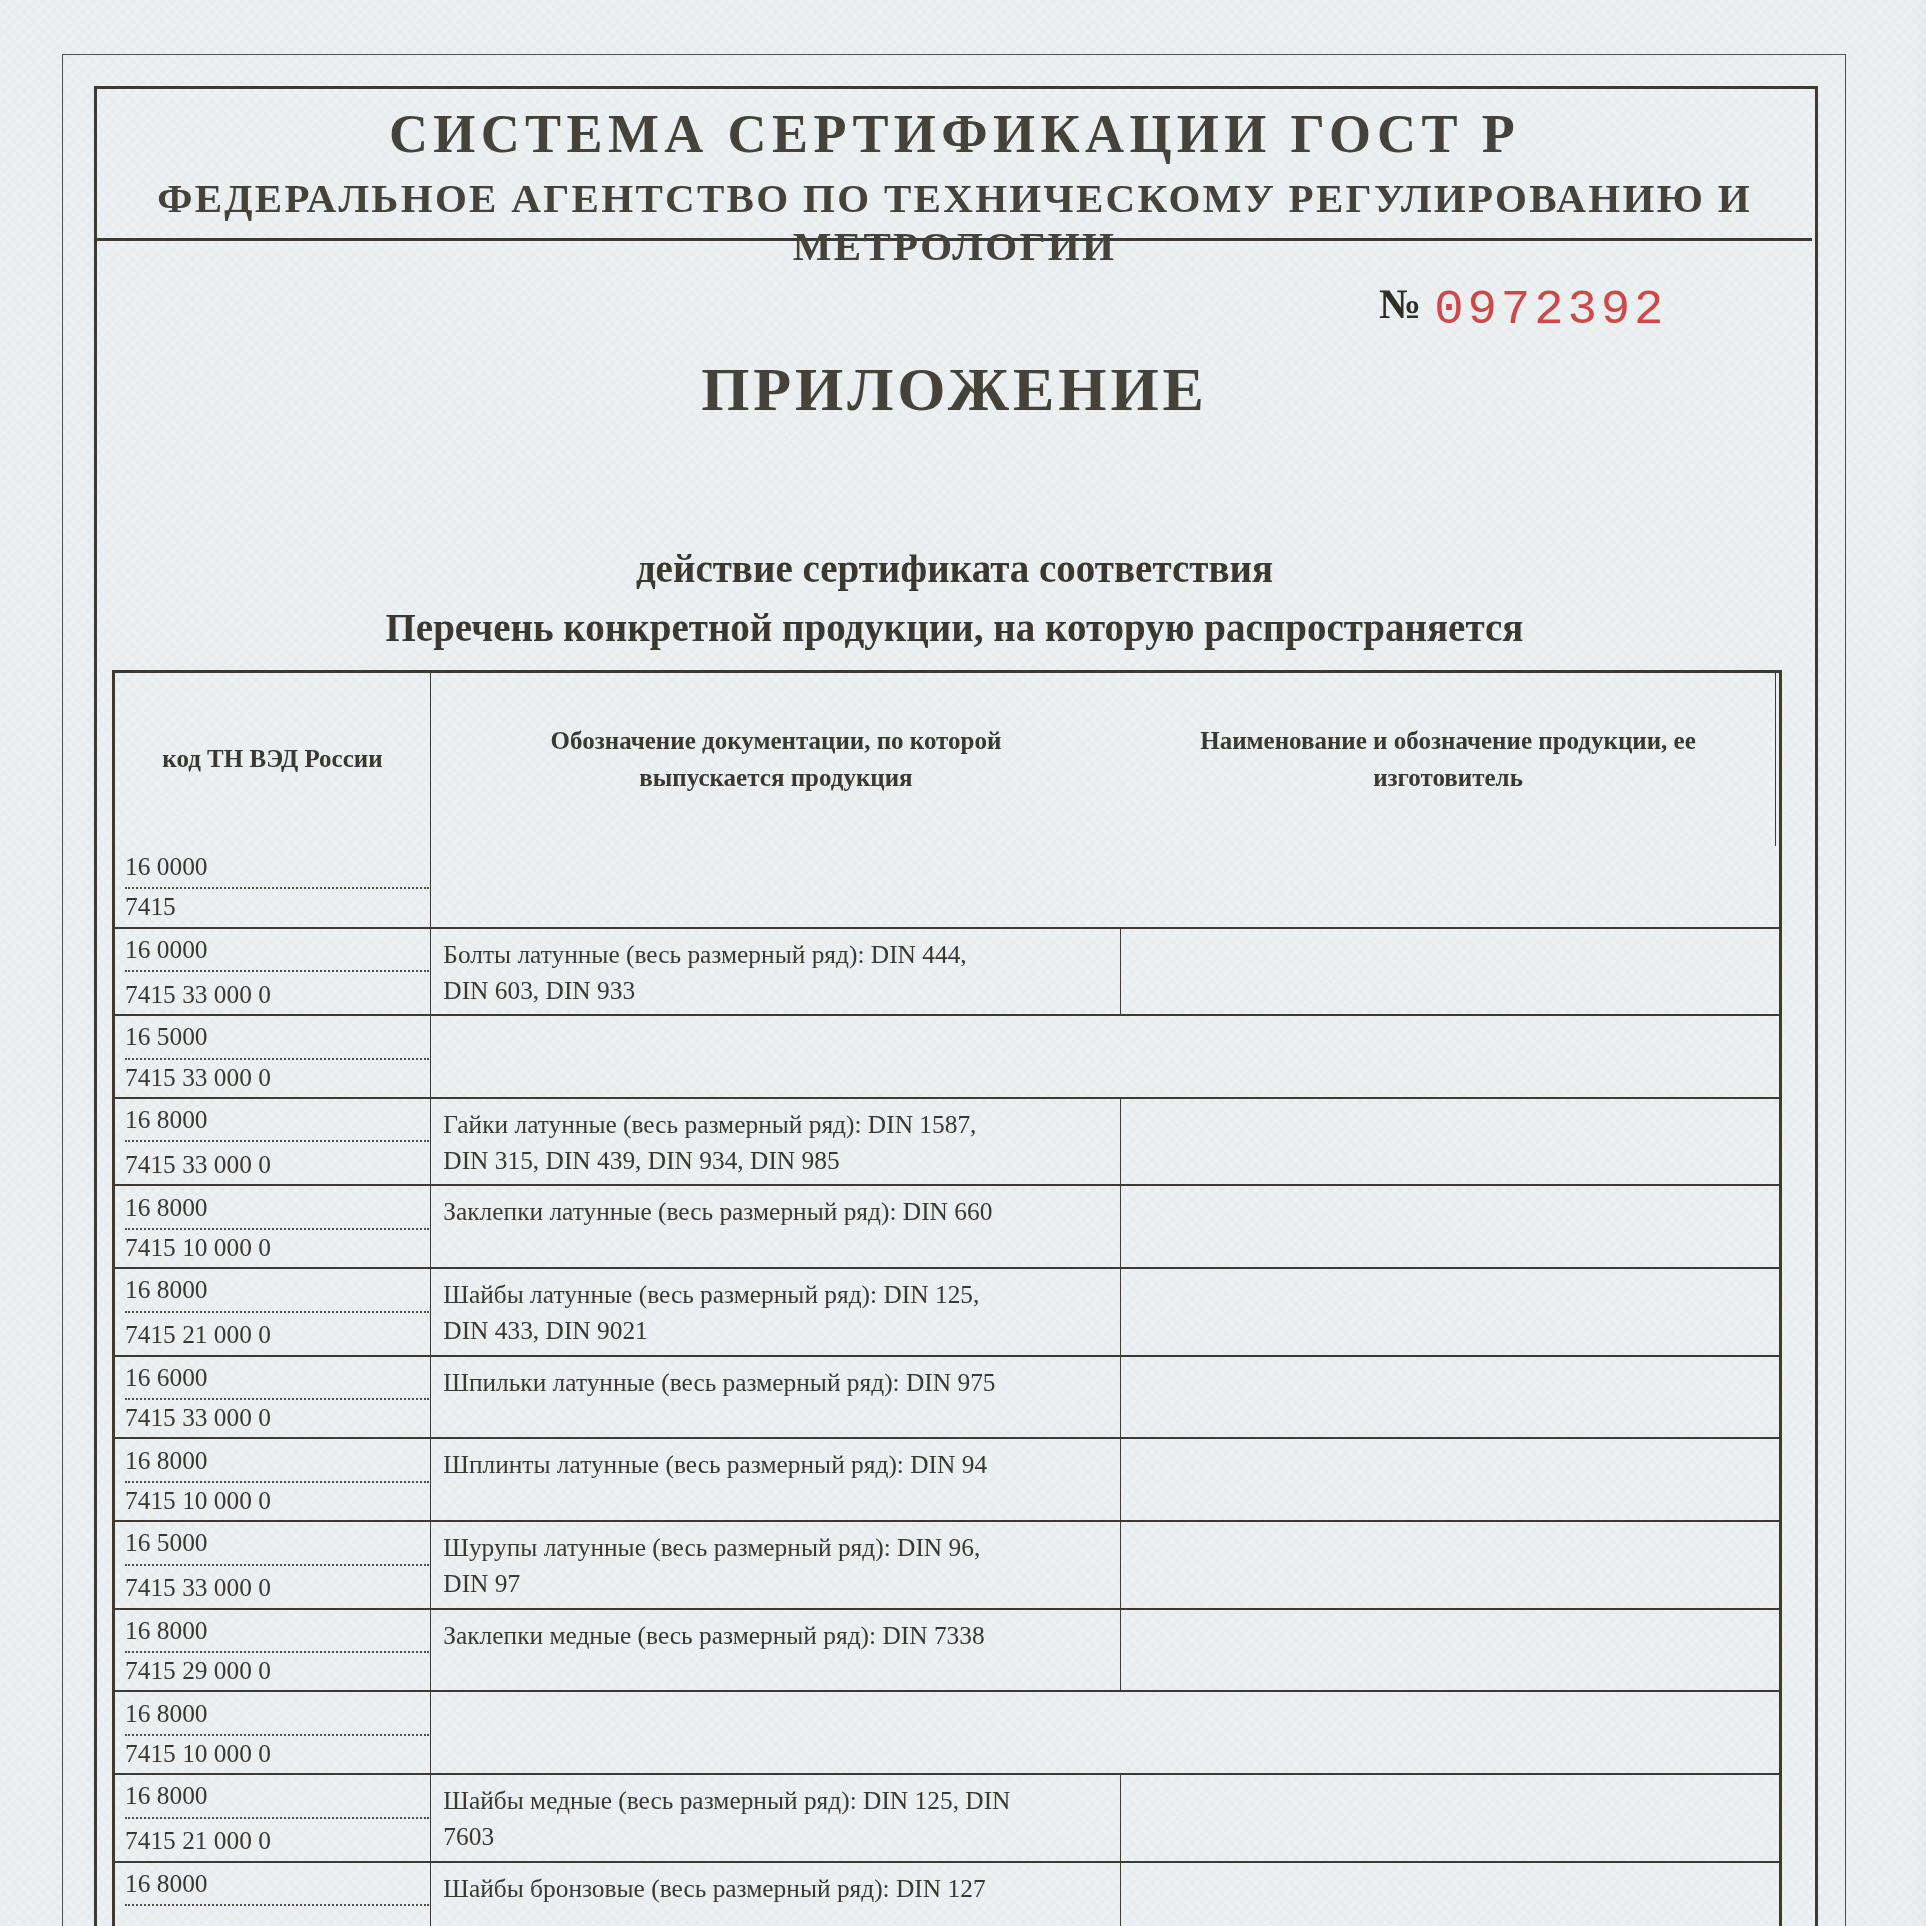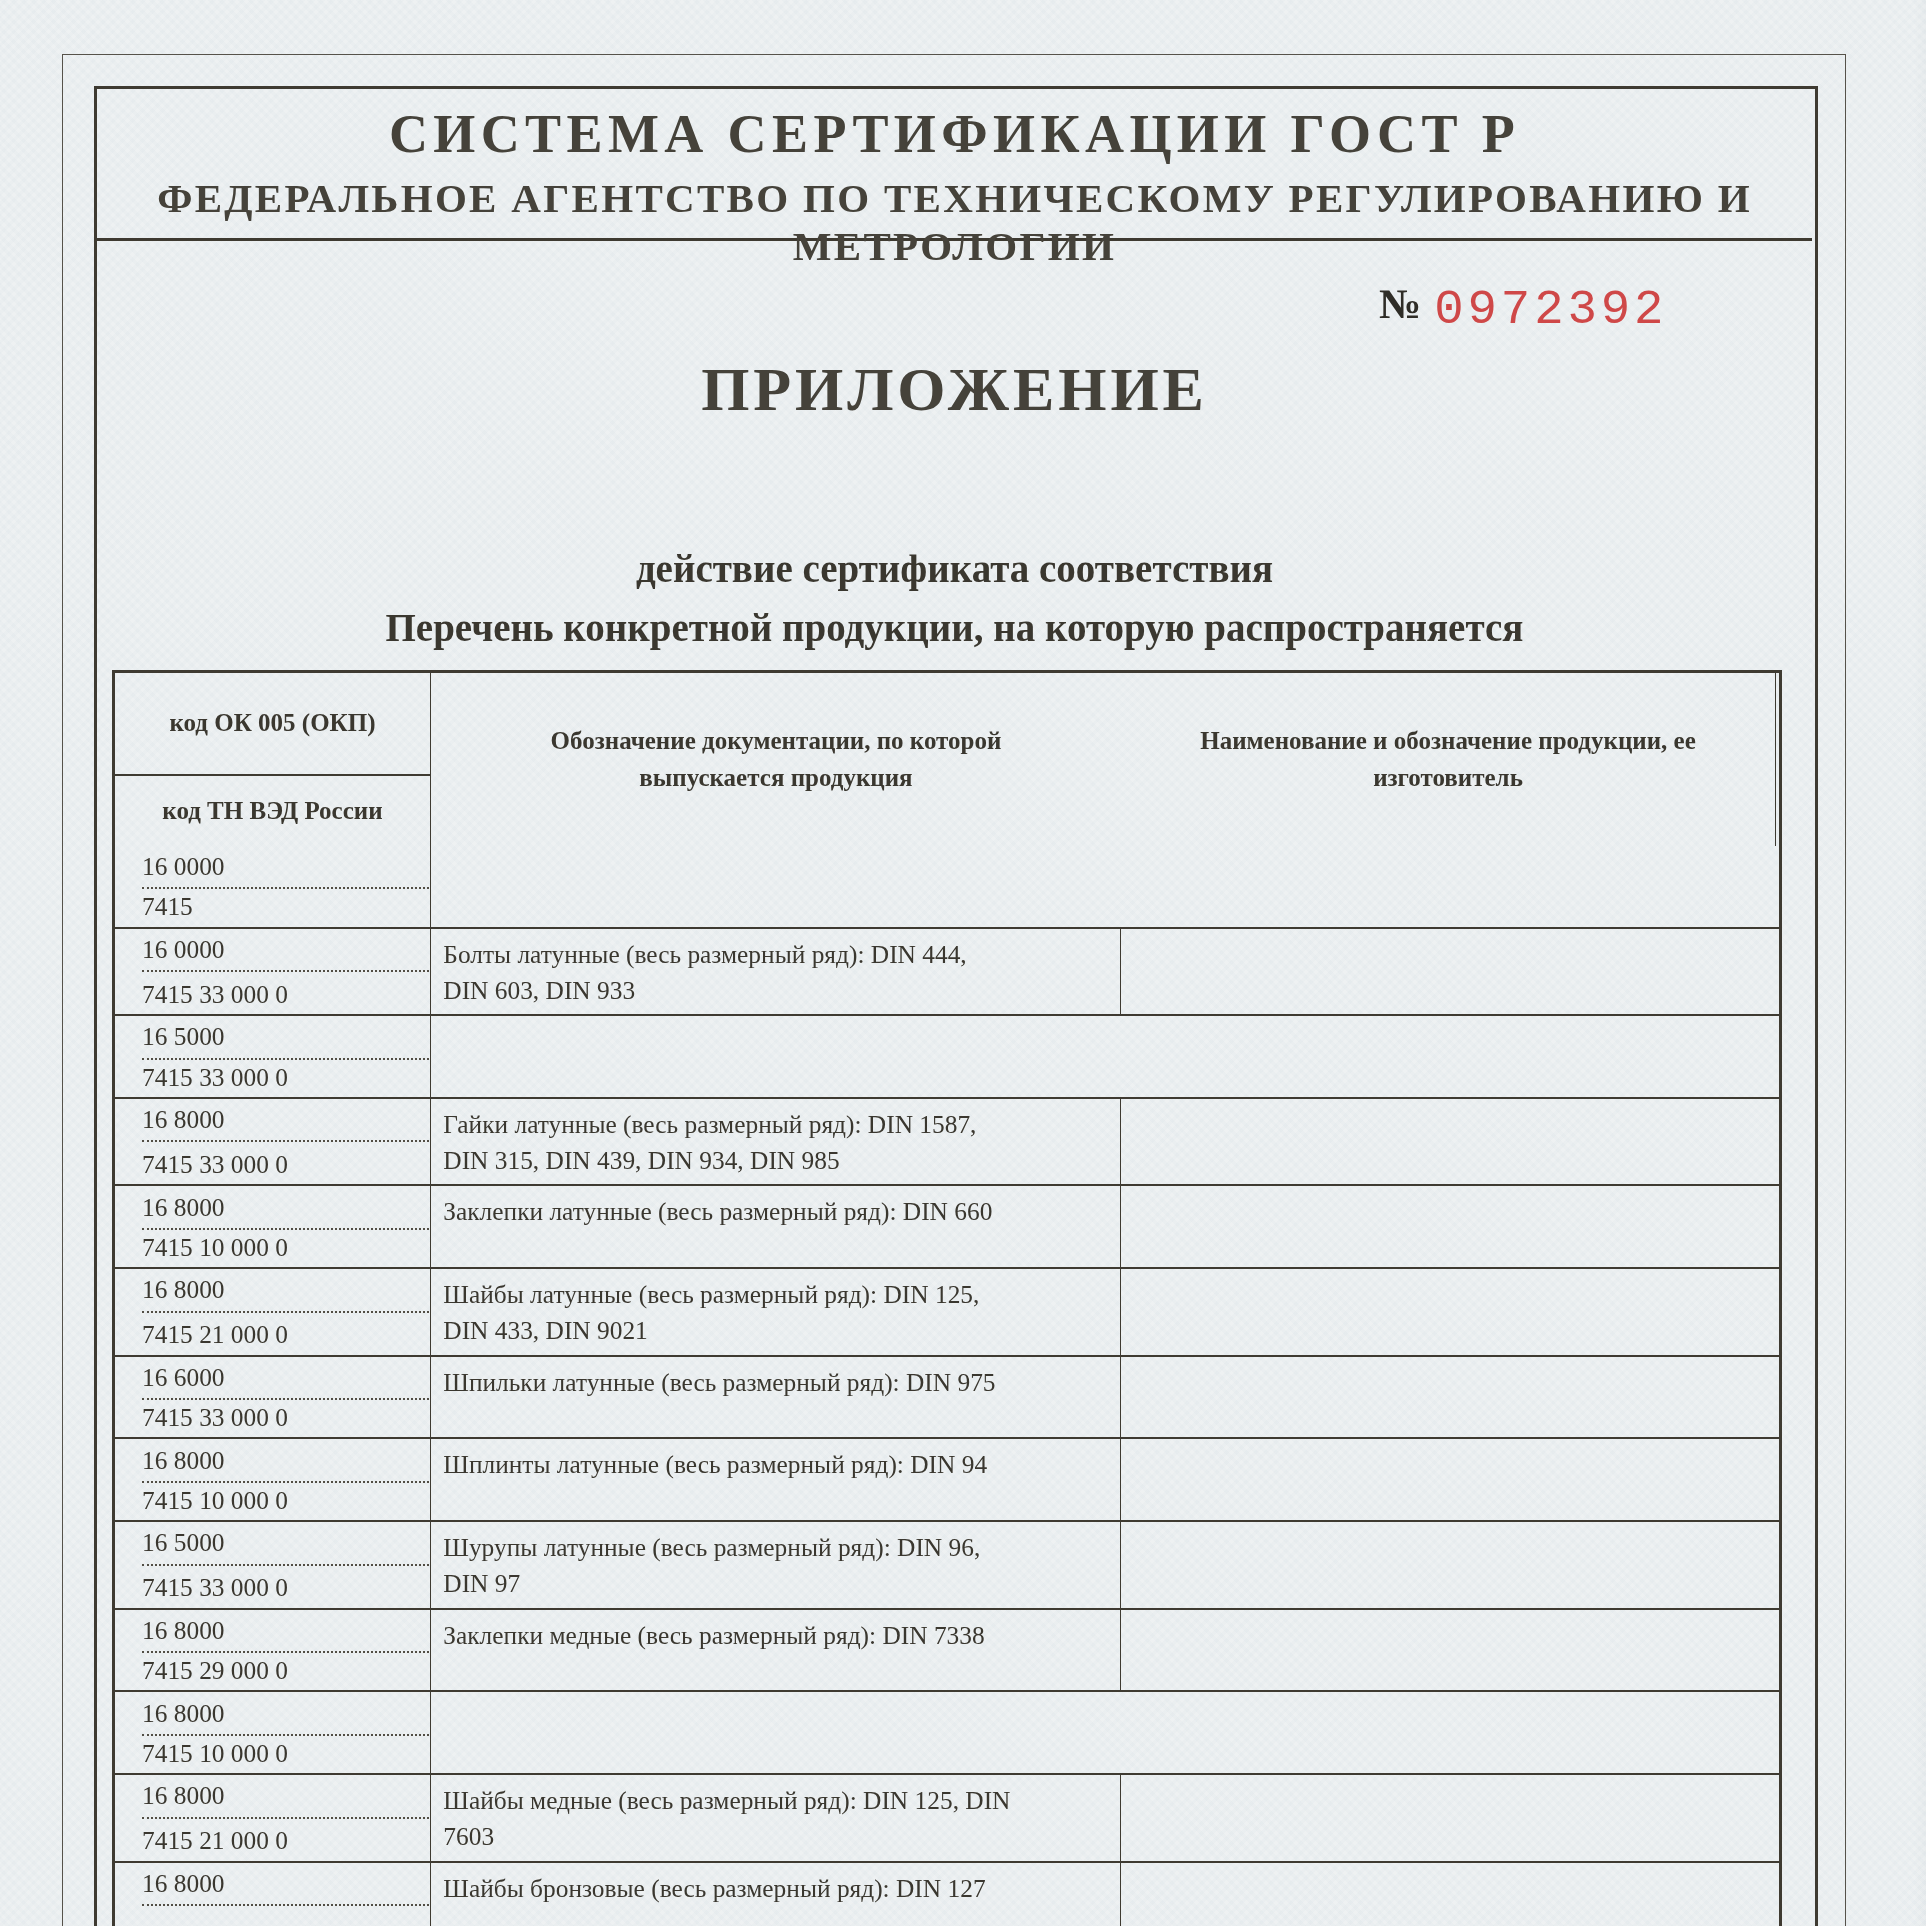--- a/index.html
+++ b/index.html
@@ -55,21 +55,21 @@
   .cell{box-sizing:border-box;}
   .c1,.c2{border-right:1.9px solid var(--line);}
   .th{display:flex;align-items:center;justify-content:center;text-align:center;
     font-weight:bold;font-size:25px;line-height:1.45;}
   .th-codes{flex-direction:column;align-items:stretch;padding:0;}
   .th-code-top{flex:1.45;display:flex;align-items:center;justify-content:center;border-bottom:2.3px solid var(--line);}
   .th-code-bottom{flex:1;display:flex;align-items:center;justify-content:center;}
   .th-pad{padding:0 58px;}
   .drow{min-height:74px;}
   .code-cell{display:flex;flex-direction:column;justify-content:space-between;
-    padding:6.2px 0 5.4px 10px;font-size:25.4px;margin-left:17px;}
+    padding:6.2px 0 5.4px 10px;font-size:25.4px;}
   .code-top{border-bottom:2.3px dotted #524e45;padding-bottom:6.2px;margin-right:0.8px;}
   .code-bottom{padding-top:3.1px;}
   .name-cell{padding:7px 11.6px 6.2px 12.3px;font-size:25.4px;line-height:1.42;white-space:pre-line;}
   .doc-cell{font-size:25.4px;}
 </style>
 </head>
 <body>
 
 <div class="page">
 
@@ -90,21 +90,20 @@
 
 
   <div class="subtitle">
     <div>действие сертификата соответствия</div>
     <div>Перечень конкретной продукции,  на которую распространяется</div>
   </div>
 
   <div class="ptable">
     <div class="trow thead">
       <div class="cell c1 th th-codes">
-        <div class="th-code-top">код ОК 005 (ОКП)</div>
         <div class="th-code-bottom">код ТН ВЭД России</div>
       </div>
       <div class="cell c3 th th-pad">Обозначение документации, по которой выпускается продукция</div>
       <div class="cell c2 th th-pad">Наименование и обозначение продукции, ее изготовитель</div>
     </div>
     <div>
     <div class="trow drow">
       <div class="cell c1 code-cell">
         <div class="code-top">16 0000</div>
         <div class="code-bottom">7415</div>

